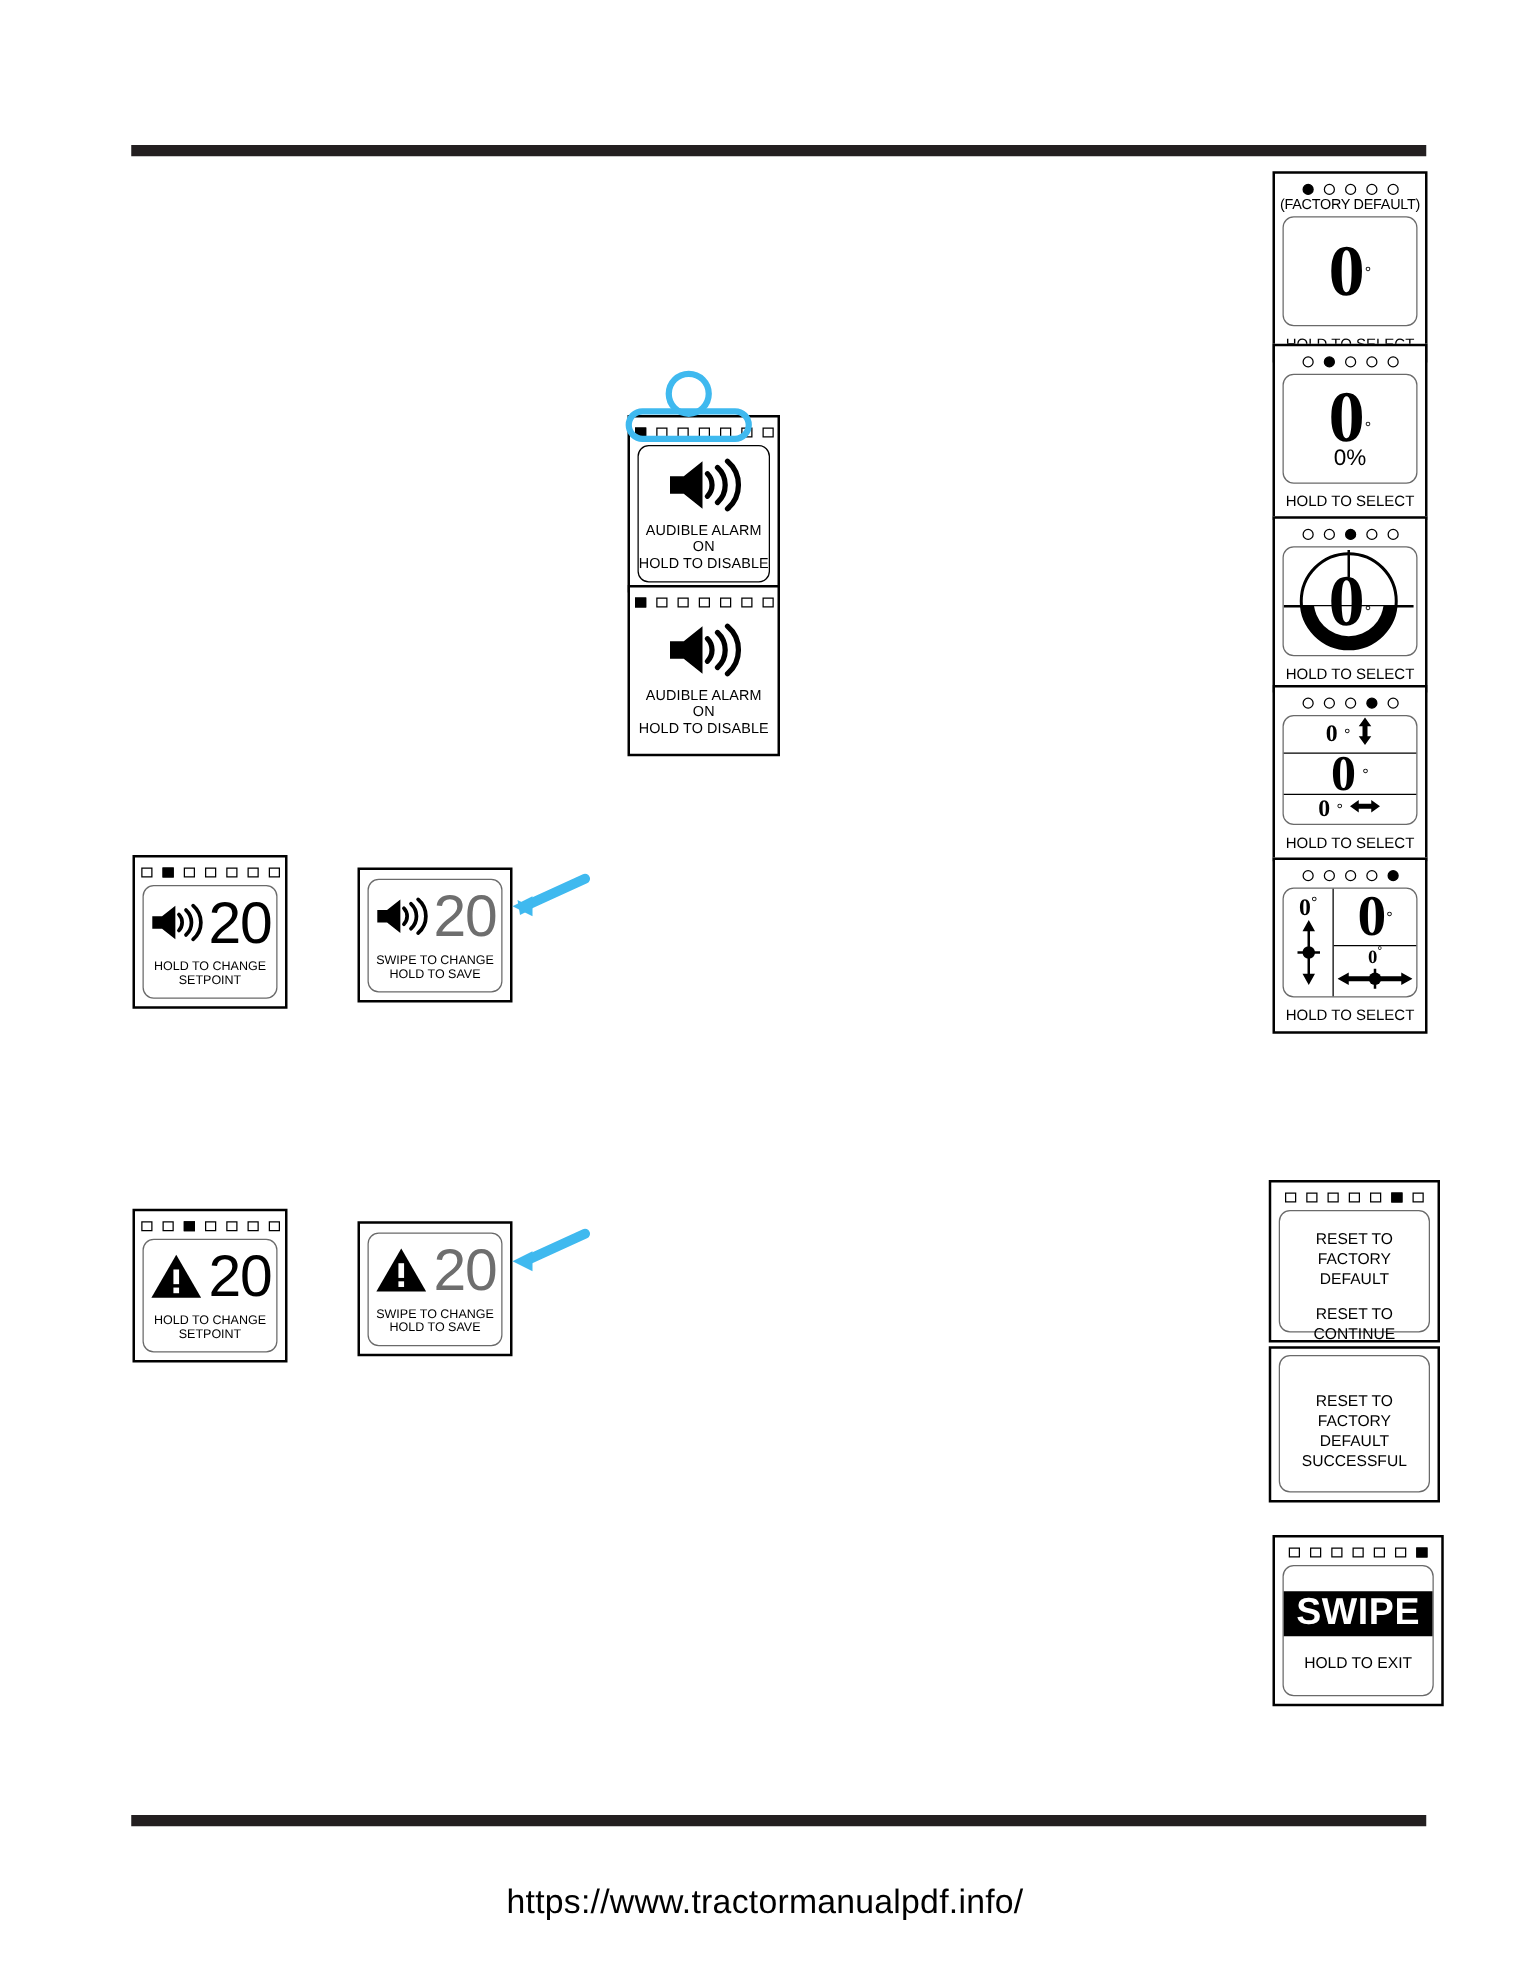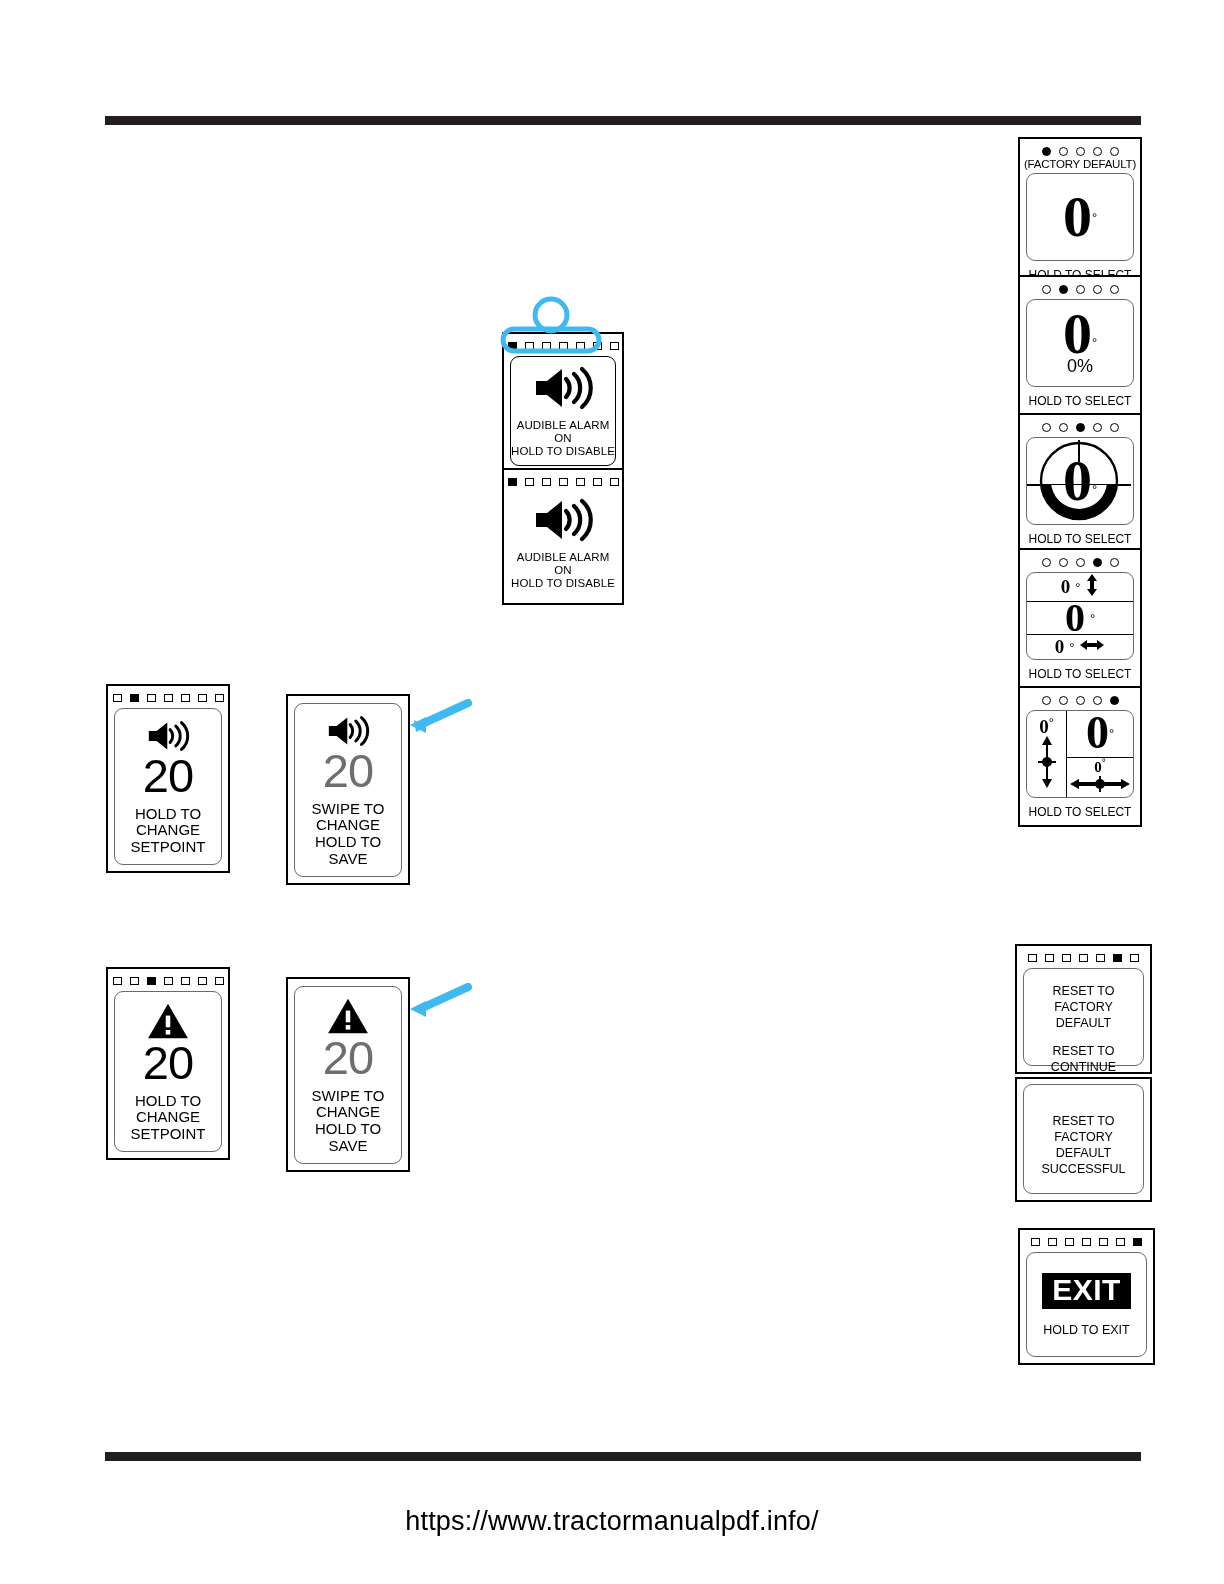--- a/index.html
+++ b/index.html
@@ -116,31 +116,30 @@
   }
 
   
   .sp-panel { width: 124px; }
   .sp-row {
     display: flex;
     align-items: center;
     justify-content: center;
     gap: 4px;
     padding-top: 10px;
-    flex-direction: column;
   }
   .sp-num {
     font-size: 47px;
     font-weight: 400;
     line-height: .82;
     letter-spacing: -1px;
   }
   .sp-num.gray { color: #6e6e6e; }
   .sp-caption {
-    font-size: 15px;
+    font-size: 10px;
     margin-top: 10px;
     padding-bottom: 8px;
   }
 
   
   .sel-panel { width: 124px; }
   .sel-sub {
     text-align: center;
     font-size: 11.5px;
     letter-spacing: -.2px;
@@ -606,21 +605,21 @@
       <span class="dot"></span>
       <span class="dot"></span>
       <span class="dot"></span>
       <span class="dot"></span>
       <span class="dot"></span>
       <span class="dot"></span>
       <span class="dot filled"></span>
     </div>
     <div class="screen" style="height:105px;">
       <div style="display:flex; flex-direction:column; align-items:center; justify-content:center; height:100%;">
-        <span class="exit-badge">EXIT</span>
+        <span class="exit-badge">SWIPE</span>
         <div style="font-size:12.5px; margin-top:14px;">HOLD TO EXIT</div>
       </div>
     </div>
   </div>
 
   <div class="footer-url">https://www.tractormanualpdf.info/</div>
 
 </div>
 
 </body></html>

